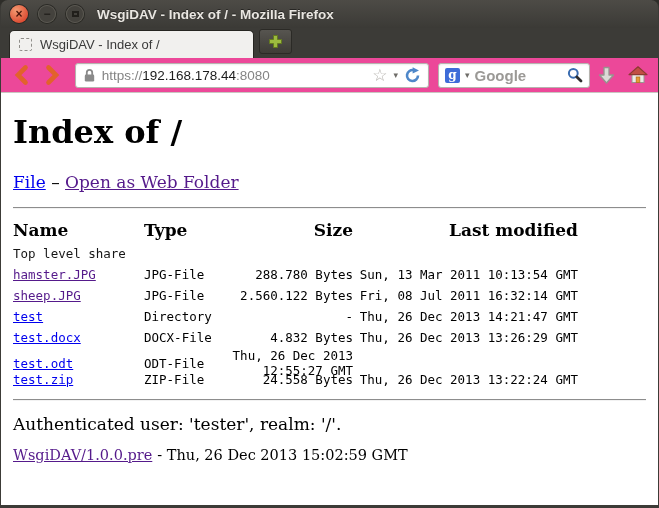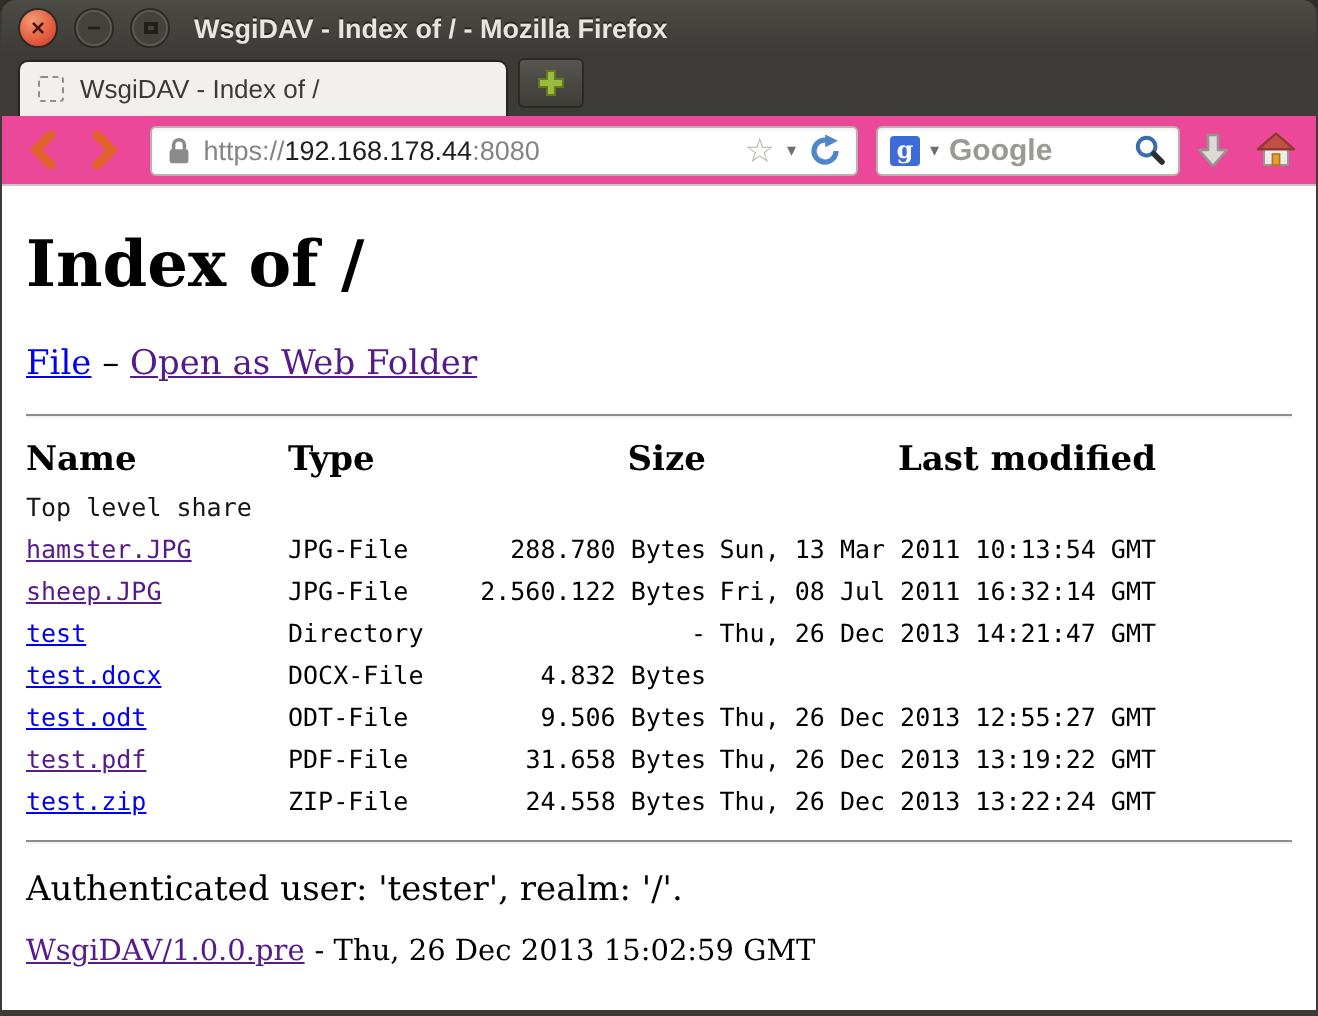--- a/index.html
+++ b/index.html
@@ -200,32 +200,26 @@
       <div class="lrow">
         <span><a data-visited="false">test</a></span>
         <span class="c-type">Directory</span>
         <span class="c-size">-</span>
         <span class="c-mod">Thu, 26 Dec 2013 14:21:47 GMT</span>
       </div>
       <div class="lrow">
         <span><a data-visited="false">test.docx</a></span>
         <span class="c-type">DOCX-File</span>
         <span class="c-size">4.832 Bytes</span>
+        <span class="c-mod">Thu, 26 Dec 2013 13:26:29 GMT</span>
       </div>
       <div class="lrow">
         <span><a data-visited="false">test.odt</a></span>
         <span class="c-type">ODT-File</span>
-        <span class="c-size">9.506 Bytes</span>
         <span class="c-mod">Thu, 26 Dec 2013 12:55:27 GMT</span>
-      </div>
-      <div class="lrow">
-        <span><a data-visited="true">test.pdf</a></span>
-        <span class="c-type">PDF-File</span>
-        <span class="c-size">31.658 Bytes</span>
-        <span class="c-mod">Thu, 26 Dec 2013 13:19:22 GMT</span>
       </div>
       <div class="lrow">
         <span><a data-visited="false">test.zip</a></span>
         <span class="c-type">ZIP-File</span>
         <span class="c-size">24.558 Bytes</span>
         <span class="c-mod">Thu, 26 Dec 2013 13:22:24 GMT</span>
       </div>
     </div>
 
     <hr class="rule rule-bottom">

